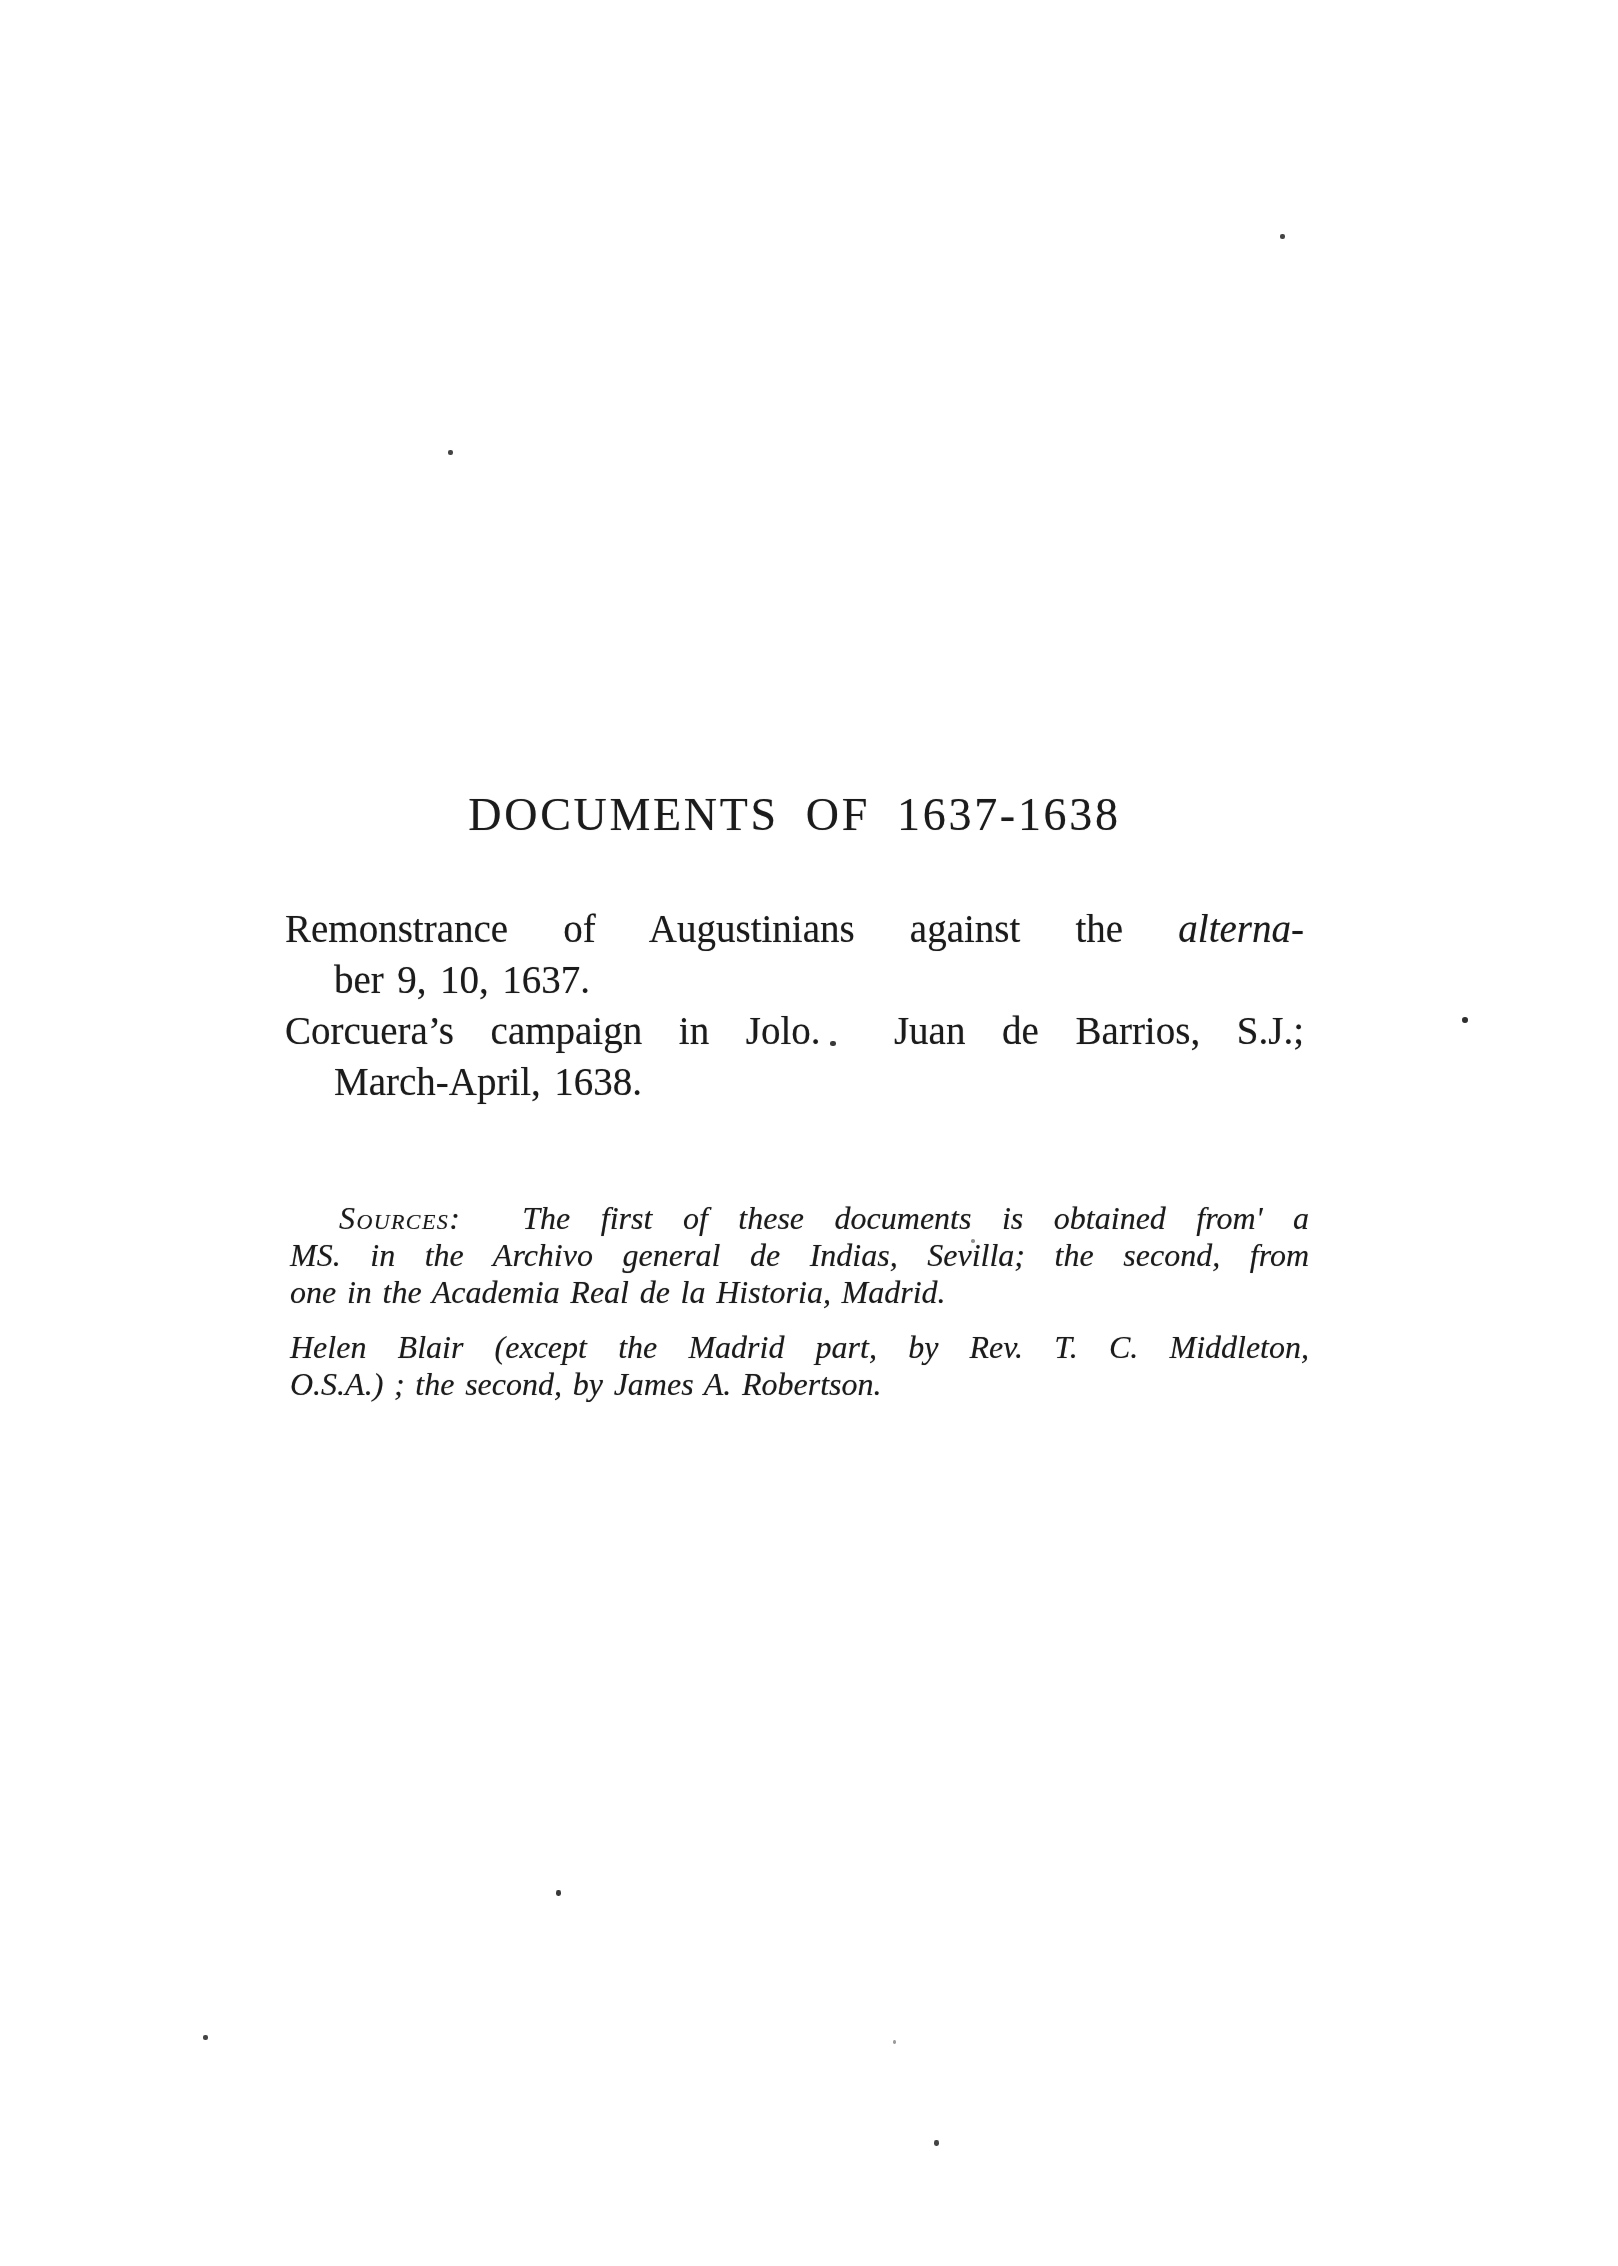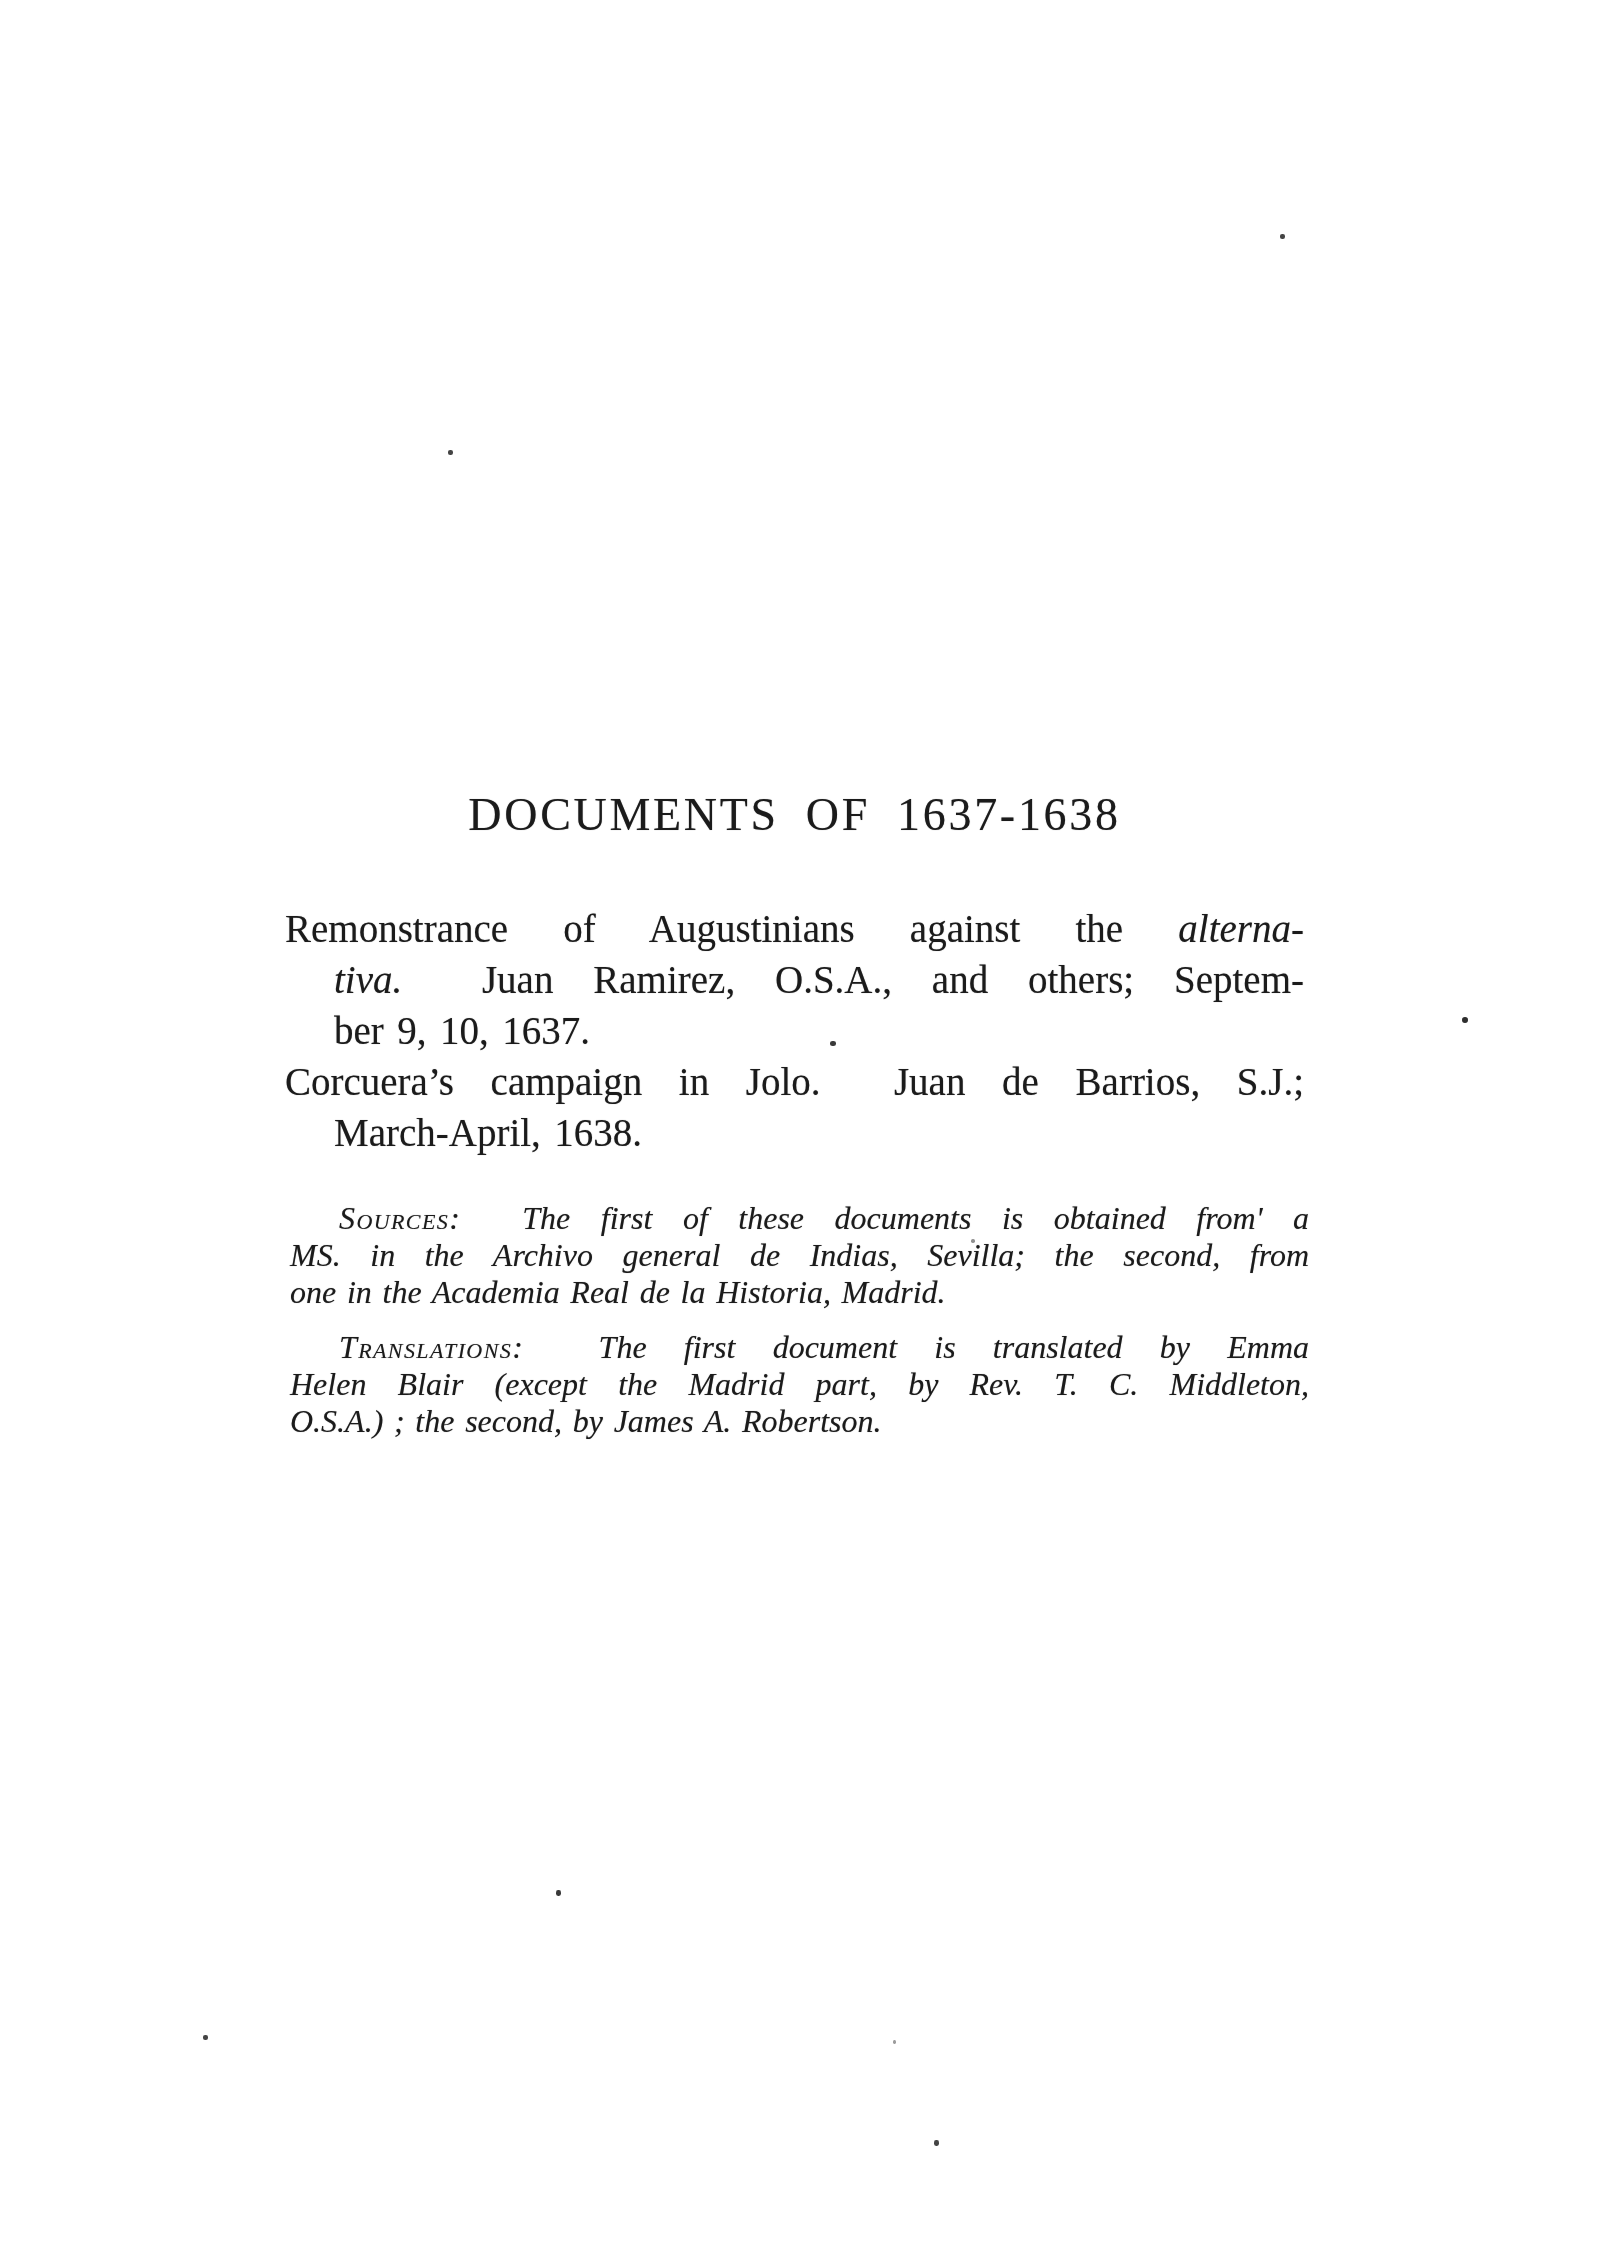--- a/index.html
+++ b/index.html
@@ -71,37 +71,35 @@
 </head>
 <body>
 
 <div class="page">
 
   <h1 class="title">DOCUMENTS OF 1637-1638</h1>
 
   <section class="entries">
     <div class="entry">
         <div class="line just"><span>Remonstrance of Augustinians against the </span><span class="italic">alterna-</span></div>
-        <div class="line indent just"><span class="italic">tiva.</span><span>&nbsp; Juan Ramirez, O.S.A., and others; Septem-</span></div>
         <div class="line indent"><span>ber 9, 10, 1637.</span></div>
       </div>
     <div class="entry">
         <div class="line just"><span>Corcuera’s campaign in Jolo.&nbsp; Juan de Barrios, S.J.;</span></div>
         <div class="line indent"><span>March-April, 1638.</span></div>
       </div>
   </section>
 
   <section class="note sources">
       <div class="line indent just"><span class="smallcaps">Sources:</span><span>&nbsp; The first of these documents is obtained from' a</span></div>
       <div class="line just"><span>MS. in the Archivo general de Indias, Sevilla; the second, from</span></div>
       <div class="line"><span>one in the Academia Real de la Historia, Madrid.</span></div>
     </section>
 
   <section class="note translations">
-      <div class="line indent just"><span class="smallcaps">Translations:</span><span>&nbsp; The first document is translated by Emma</span></div>
       <div class="line just"><span>Helen Blair (except the Madrid part, by Rev. T. C. Middleton,</span></div>
       <div class="line"><span>O.S.A.) ; the second, by James A. Robertson.</span></div>
     </section>
 
   <div class="artifacts">
       <div class="speck" style="left: 1280px; top: 234px; width: 4.6px; height: 4.6px; opacity: 0.85;"></div>
       <div class="speck" style="left: 448px; top: 450px; width: 4.6px; height: 4.6px; opacity: 0.85;"></div>
       <div class="speck" style="left: 1462px; top: 1017px; width: 6.4px; height: 6.4px; opacity: 0.95;"></div>
       <div class="speck" style="left: 830px; top: 1041px; width: 5.5px; height: 4.6px; opacity: 0.9;"></div>
       <div class="speck" style="left: 971px; top: 1239px; width: 3.7px; height: 3.7px; opacity: 0.5;"></div>

